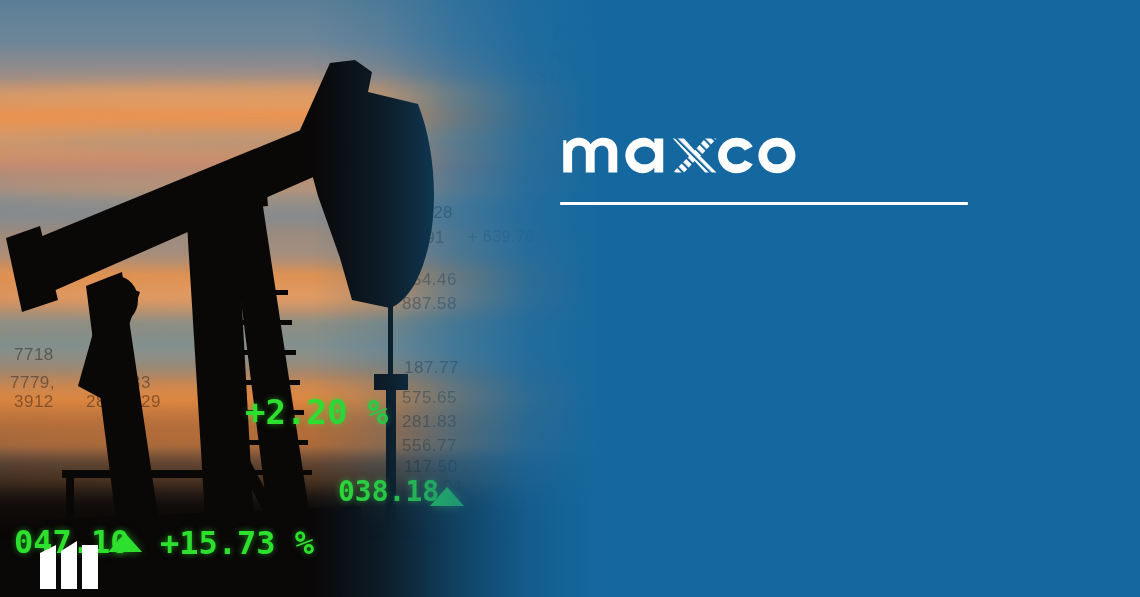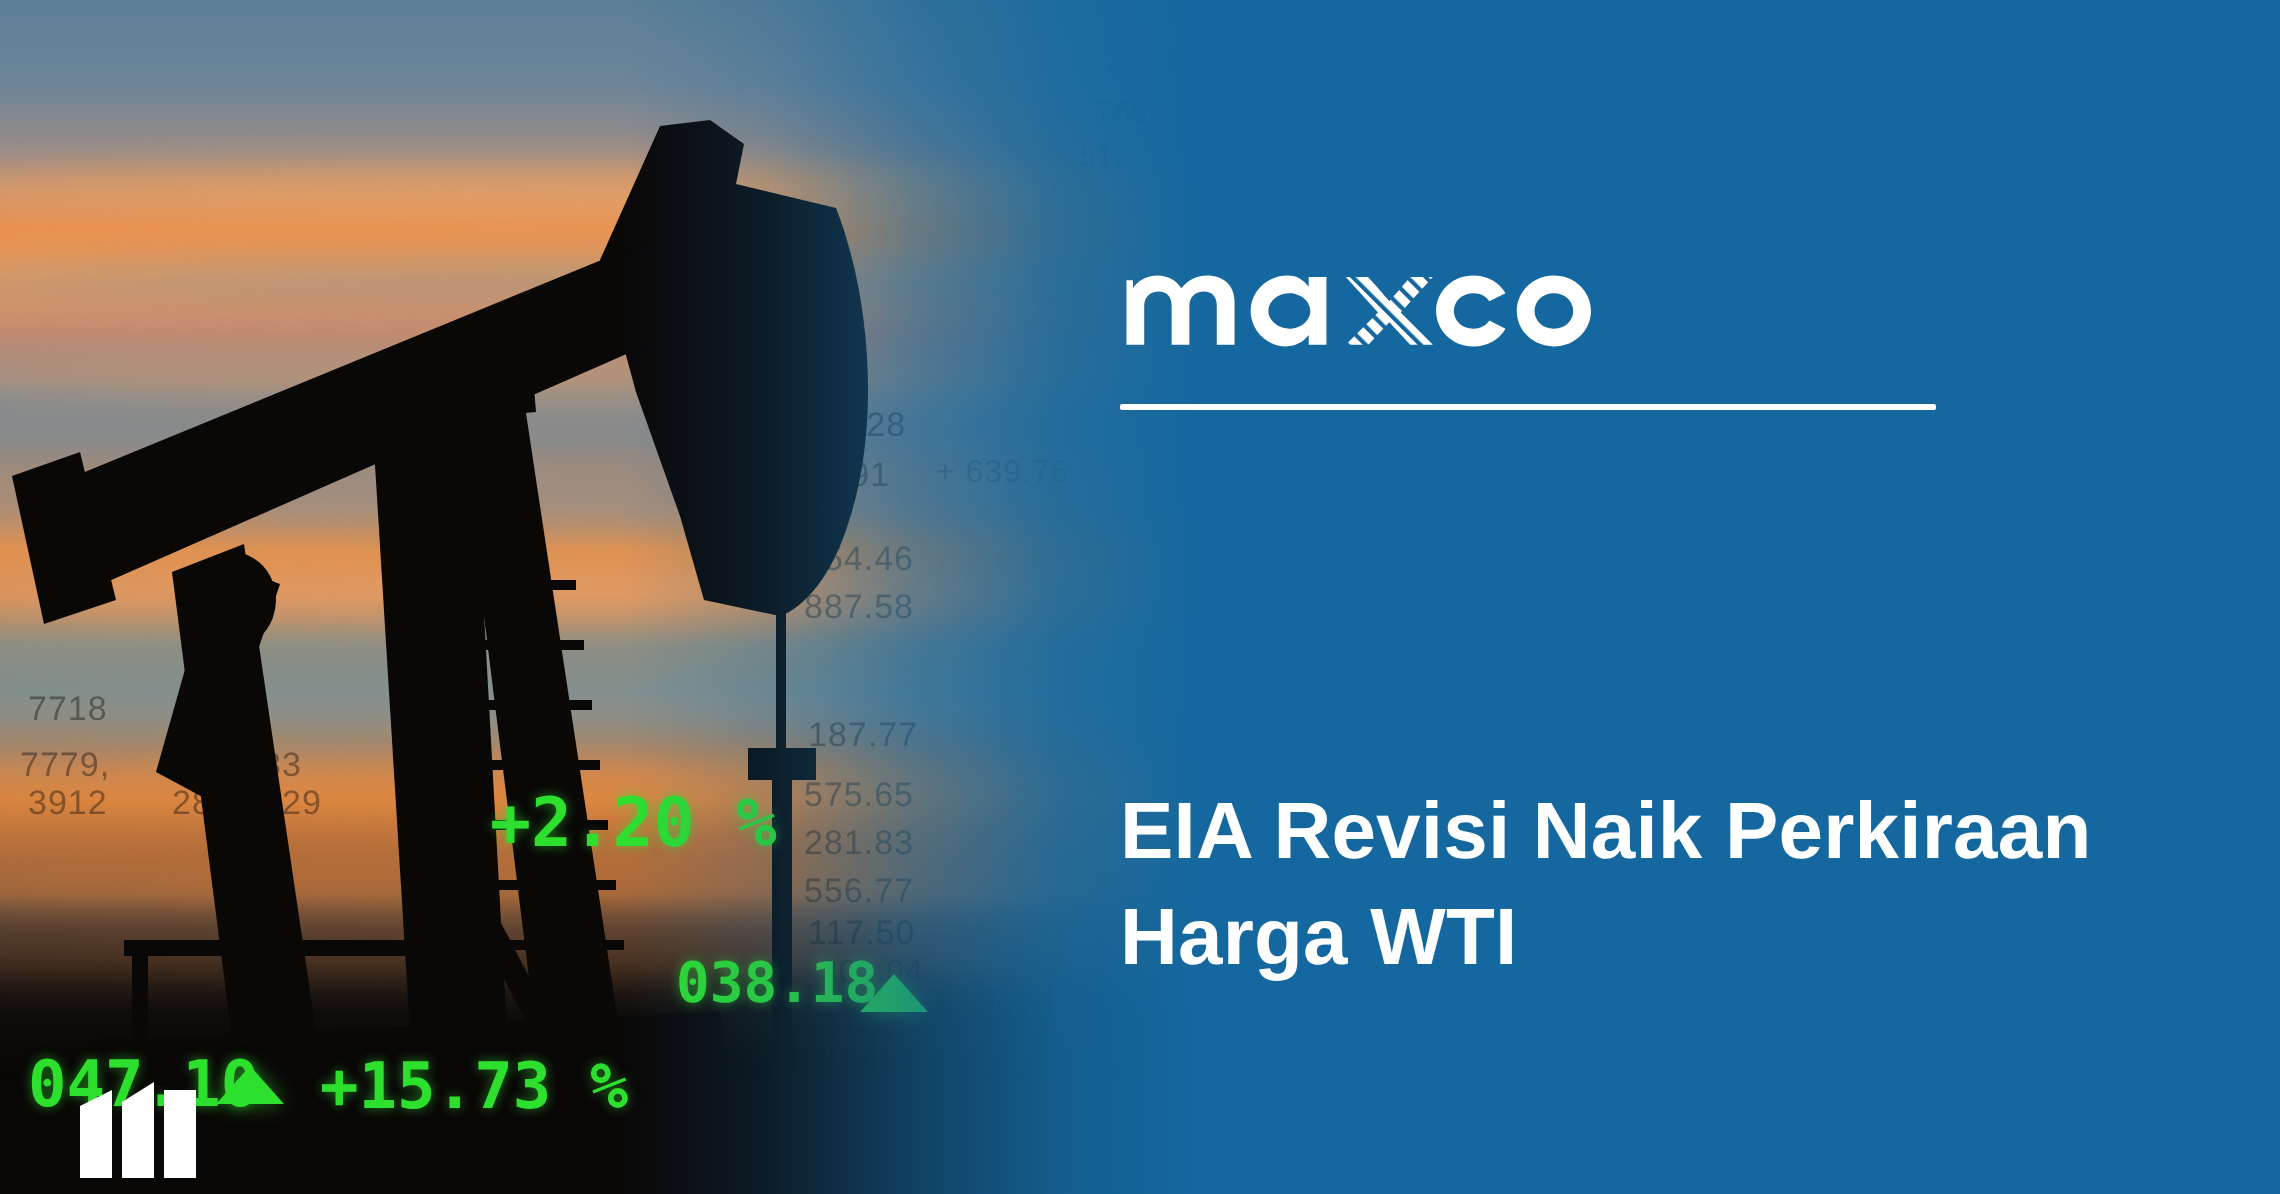--- a/index.html
+++ b/index.html
@@ -333,18 +333,14 @@
     </g>
 
     <g fill="url(#hatch)">
       <path d="M140 18 L154 18 L167 33 L180 18 L194 18 L174 40 L194 60 L180 60
                L167 46 L154 60 L140 60 L160 40 Z"></path>
     </g>
   </svg>
 
   <div id="brand-divider"></div>
 
-  <div id="headline">
-    <div>EIA Revisi Naik Perkiraan</div>
-    <div>Harga WTI</div>
-  </div>
 
 </div>
 
 </body></html>

